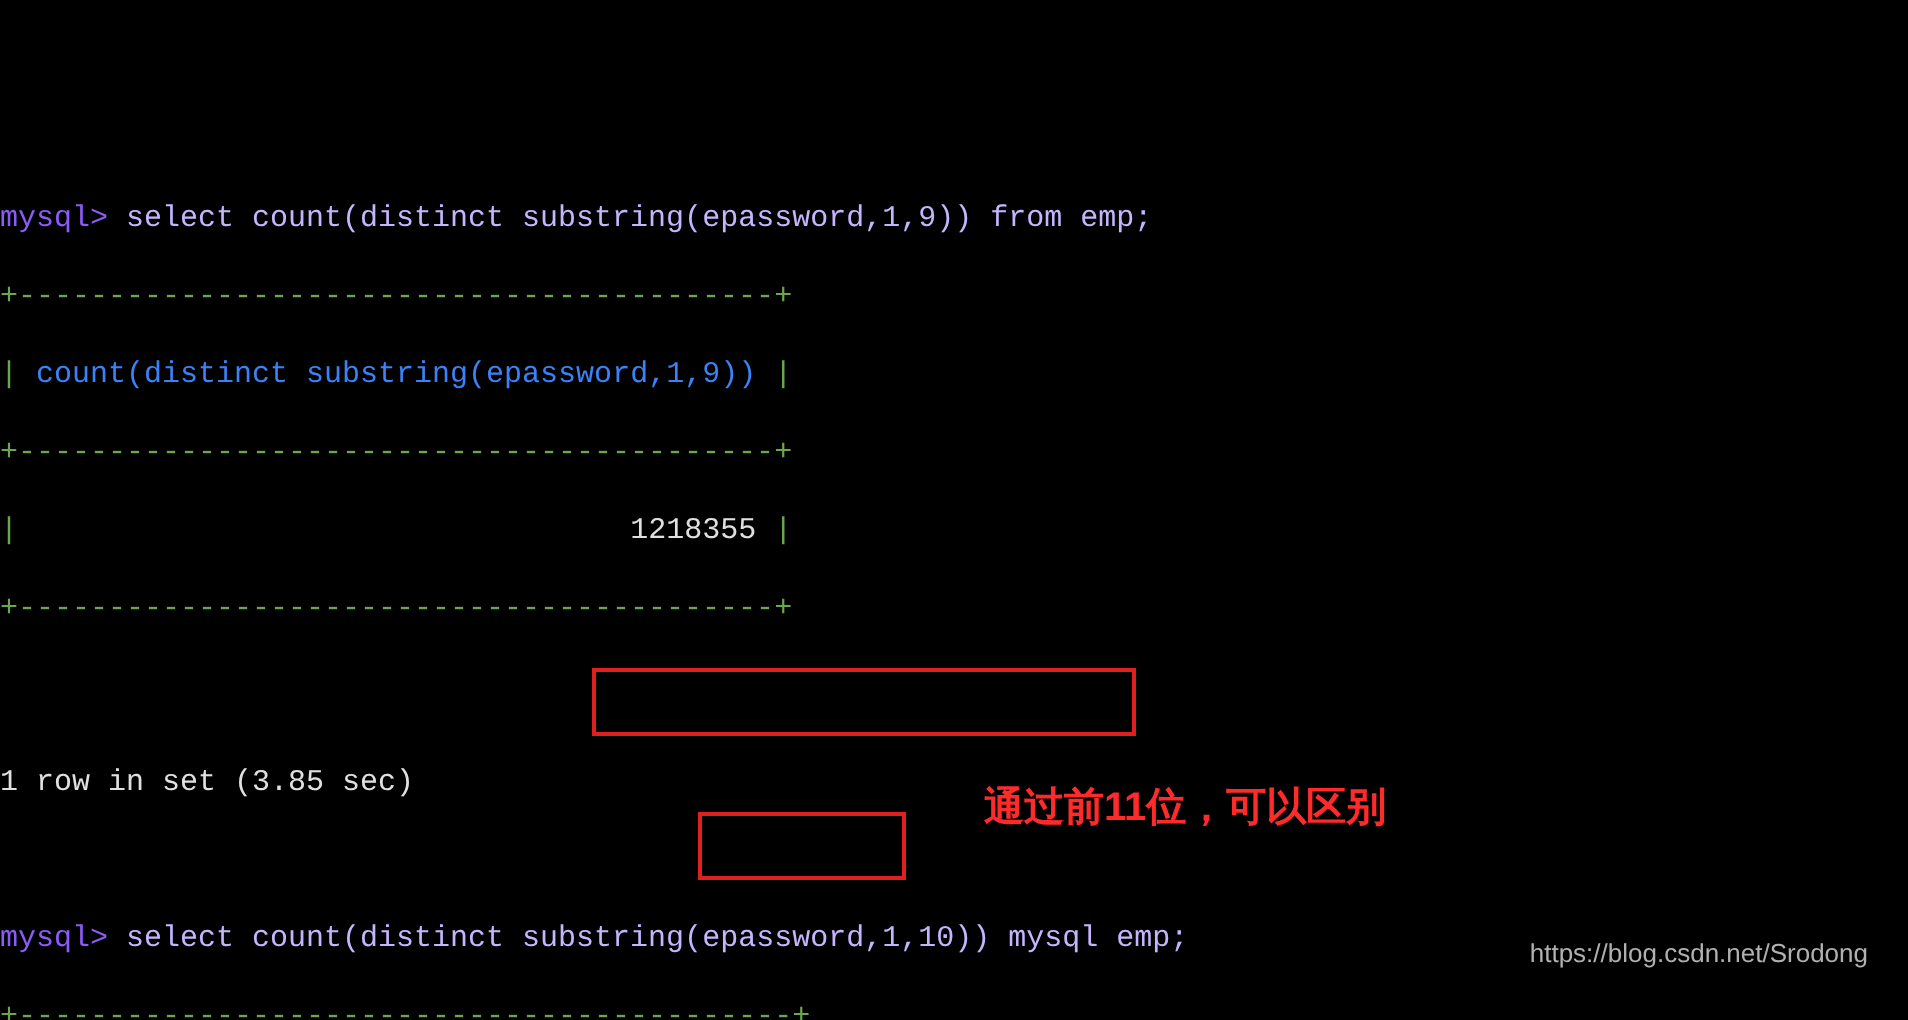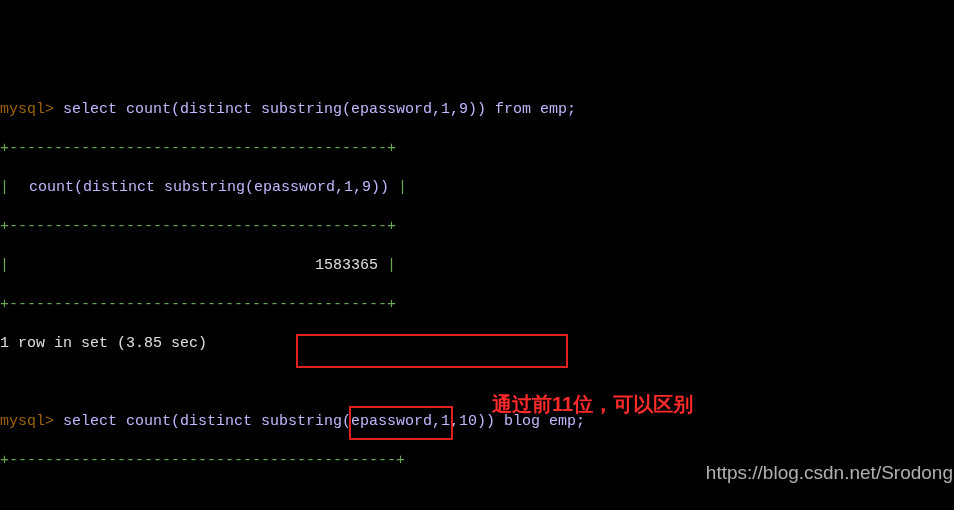--- a/index.html
+++ b/index.html
@@ -12,69 +12,69 @@
     width: 954px;
     height: 510px;
     overflow: hidden;
     position: relative;
     white-space: pre;
   }
   .terminal {
     padding: 2px 0 0 0;
   }
   .line { white-space: pre; }
-  .prompt { color: #a16207; }
+  .prompt { color: #8b5cf6; }
   .sql { color: #c4b5fd; }
   .border-line { color: #6aa84f; }
-  .header-cell { color: #c4b5fd; margin-left: 11px; }
+  .header-cell { color: #3b82f6; }
   .data-cell { color: #e0e0e0; }
   .pipe { color: #6aa84f; }
-  .status { color: #e0e0e0; }
+  .status { color: #e0e0e0; margin-top: 48px; }
   .highlight-box {
     position: absolute;
     border: 2px solid #e02020;
     pointer-events: none;
   }
   .box1 { left: 296px; top: 334px; width: 272px; height: 34px; }
   .box2 { left: 349px; top: 406px; width: 104px; height: 34px; }
   .annotation {
     position: absolute;
     color: #ff2a2a;
     font-family: "Microsoft YaHei", "SimHei", sans-serif;
     font-size: 20px;
     font-weight: 700;
     line-height: 1.8;
     white-space: normal;
   }
   .ann1 { left: 492px; top: 386px; }
   .watermark {
     position: absolute;
-    right: 1px;
+    right: 20px;
     bottom: 24px;
     color: rgba(220,220,220,0.8);
     font-family: Arial, sans-serif;
-    font-size: 19px;
+    font-size: 13px;
     white-space: normal;
   }
 </style>
 </head>
 <body>
 
 
 
 <div class="terminal">
 <div class="line"><span class="prompt">mysql&gt; </span><span class="sql">select count(distinct substring(epassword,1,9)) from emp;</span></div>
 <div class="line border-line">+------------------------------------------+</div>
 <div class="line"><span class="pipe">| </span><span class="header-cell">count(distinct substring(epassword,1,9))</span><span class="pipe"> |</span></div>
 <div class="line border-line">+------------------------------------------+</div>
-<div class="line"><span class="pipe">|                                  </span><span class="data-cell">1583365</span><span class="pipe"> |</span></div>
+<div class="line"><span class="pipe">|                                  </span><span class="data-cell">1218355</span><span class="pipe"> |</span></div>
 <div class="line border-line">+------------------------------------------+</div>
 <div class="line status">1 row in set (3.85 sec)</div>
 <div class="line"> </div>
-<div class="line"><span class="prompt">mysql&gt; </span><span class="sql">select count(distinct substring(epassword,1,10)) blog emp;</span></div>
+<div class="line"><span class="prompt">mysql&gt; </span><span class="sql">select count(distinct substring(epassword,1,10)) mysql emp;</span></div>
 <div class="line border-line">+-------------------------------------------+</div>
 
 
 
 
 
 
 
 
 

